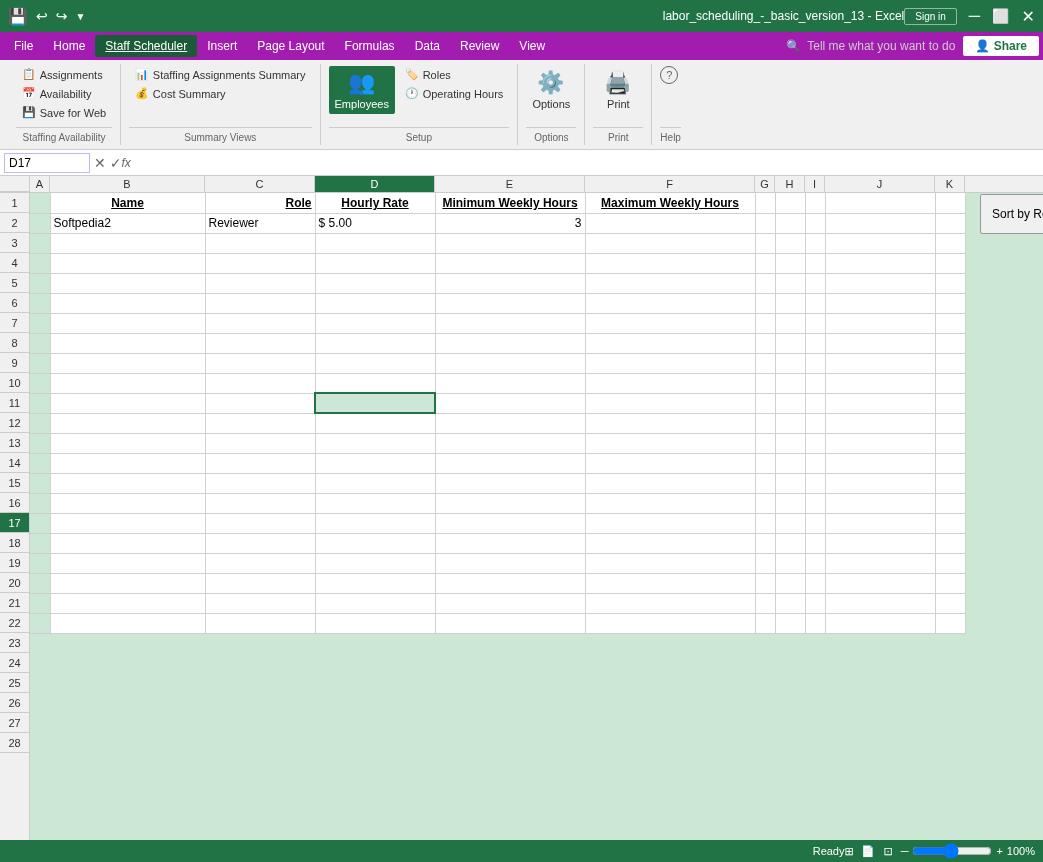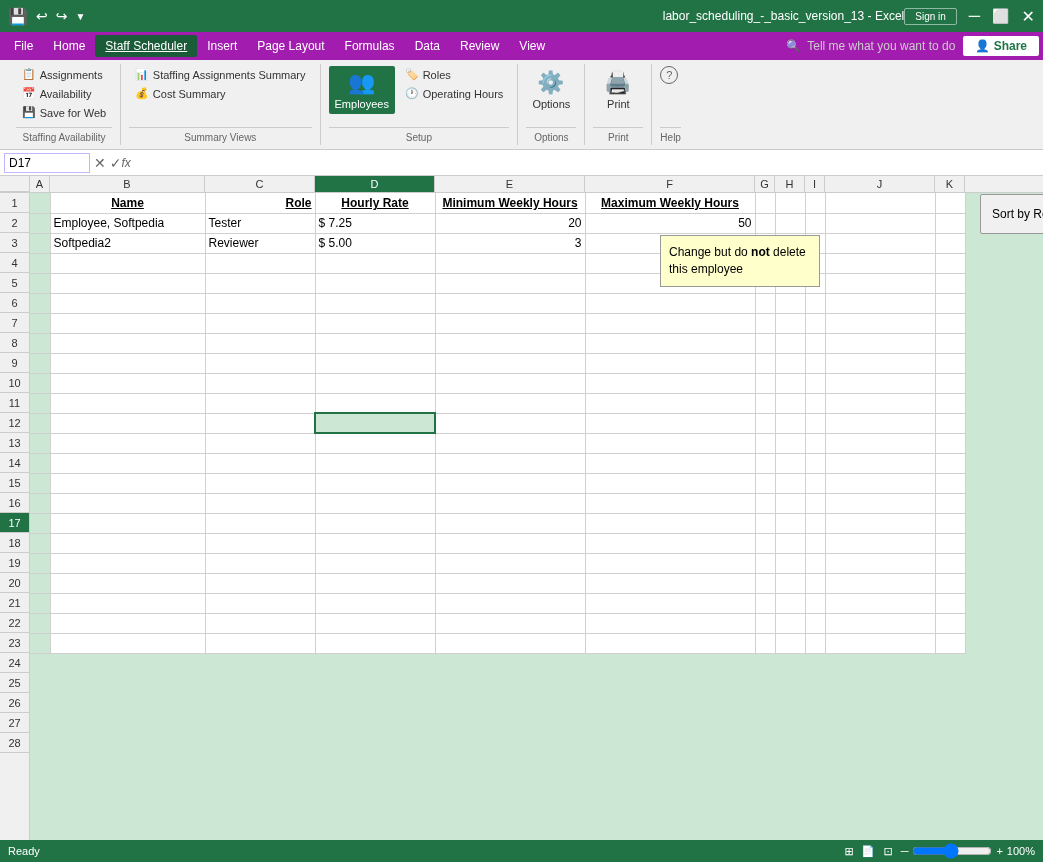--- a/index.html
+++ b/index.html
@@ -235,21 +235,21 @@
 
     
     .status-bar {
       background: #217346;
       color: #fff;
       height: 22px;
       display: flex;
       align-items: center;
       padding: 0 8px;
       font-size: 11px;
-      justify-content: space-between;
+      justify-content: flex-end;
       position: fixed;
       bottom: 0;
       left: 0;
       right: 0;
     }
     .status-right { display: flex; align-items: center; gap: 8px; }
     .zoom-controls { display: flex; align-items: center; gap: 4px; }
 
     
     .h-scrollbar {
@@ -507,35 +507,20 @@
             <td class="header-cell" style="width:120px;margin-left:12px;">Hourly Rate</td>
             <td class="header-cell" style="width:150px;">Minimum Weekly Hours</td>
             <td class="header-cell" style="width:170px;">Maximum Weekly Hours</td>
             <td style="width:20px;"></td>
             <td style="width:30px;"></td>
             <td style="width:20px;"></td>
             <td style="width:110px;"></td>
             <td style="width:30px;"></td>
           </tr>
 
-          <tr>
-            <td style="background:#cce8d4;"></td>
-            <td>Employee, Softpedia</td>
-            <td>Tester</td>
-            <td>
-              <span>$ </span><span>7.25</span>
-            </td>
-            <td class="number">20</td>
-            <td class="number">50</td>
-            <td></td>
-            <td></td>
-            <td></td>
-            <td></td>
-            <td></td>
-          </tr>
 
           <tr>
             <td style="background:#cce8d4;"></td>
             <td>Softpedia2</td>
             <td>Reviewer</td>
             <td>
               <span>$ </span><span>5.00</span>
             </td>
             <td class="number">3</td>
             <td class="number"></td>
@@ -810,23 +795,20 @@
                 <td></td>
               </tr>
         </tbody>
           </table>
 
 
         <div class="sort-btn" style="position:absolute; top:1px; left:950px; width:90px; height:40px; display:flex; align-items:center; justify-content:center;">
           <span>Sort by Role</span>
         </div>
 
-        <div class="note-box" style="top:42px; left:630px;">
-          <span>Change but do </span><strong>not</strong><span> delete this employee</span>
-        </div>
       </div>
     </div>
   </div>
 </div>
 
 <div class="h-scrollbar">
   <span style="cursor:pointer;">◀</span>
   <div class="h-scroll-track">
     <div class="h-scroll-thumb"></div>
   </div>

